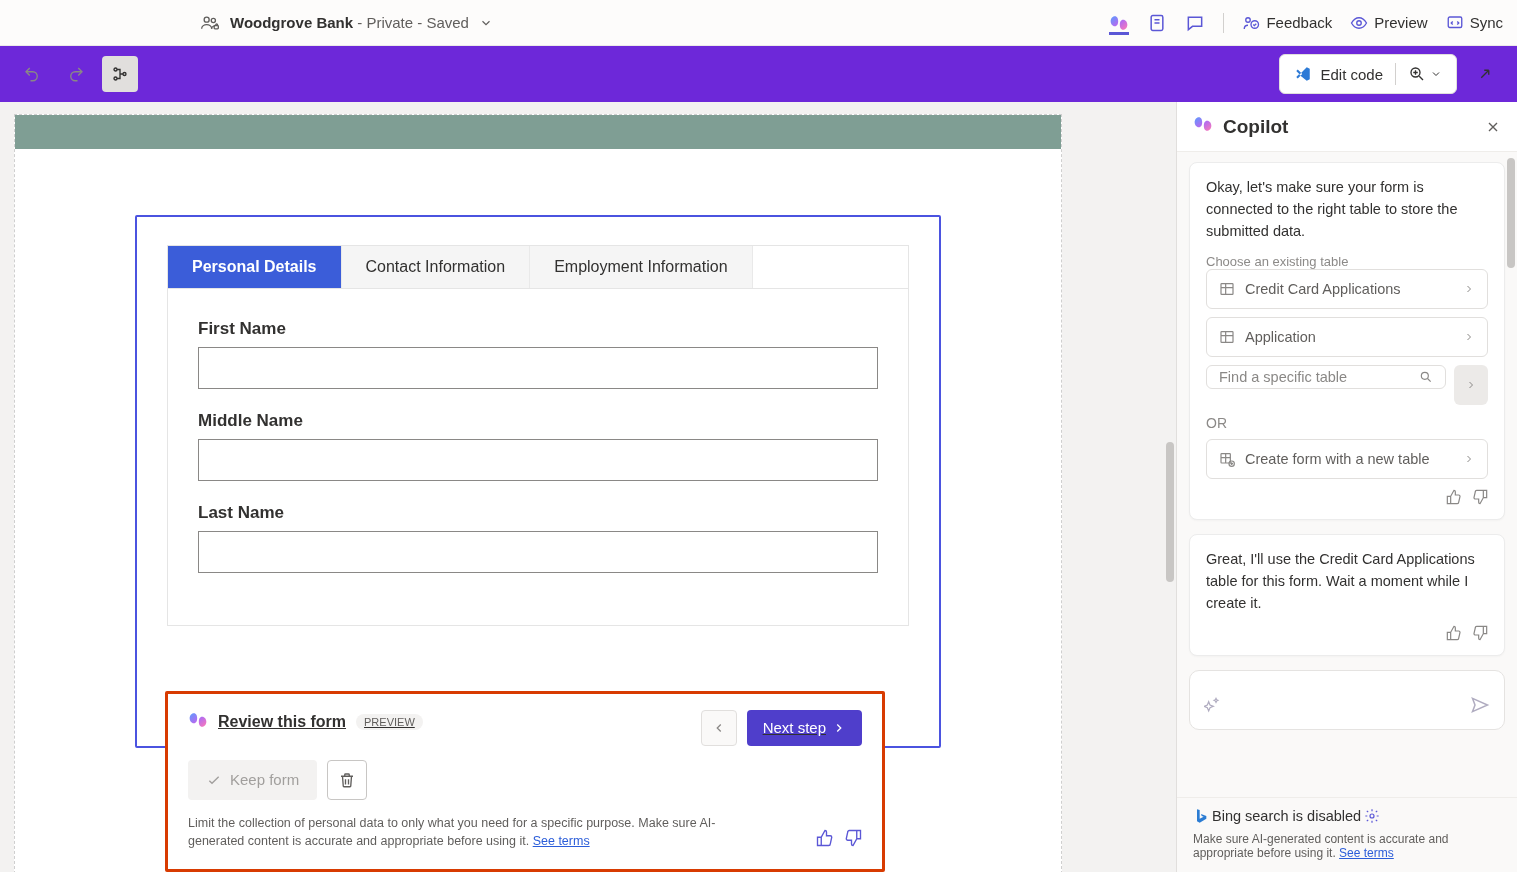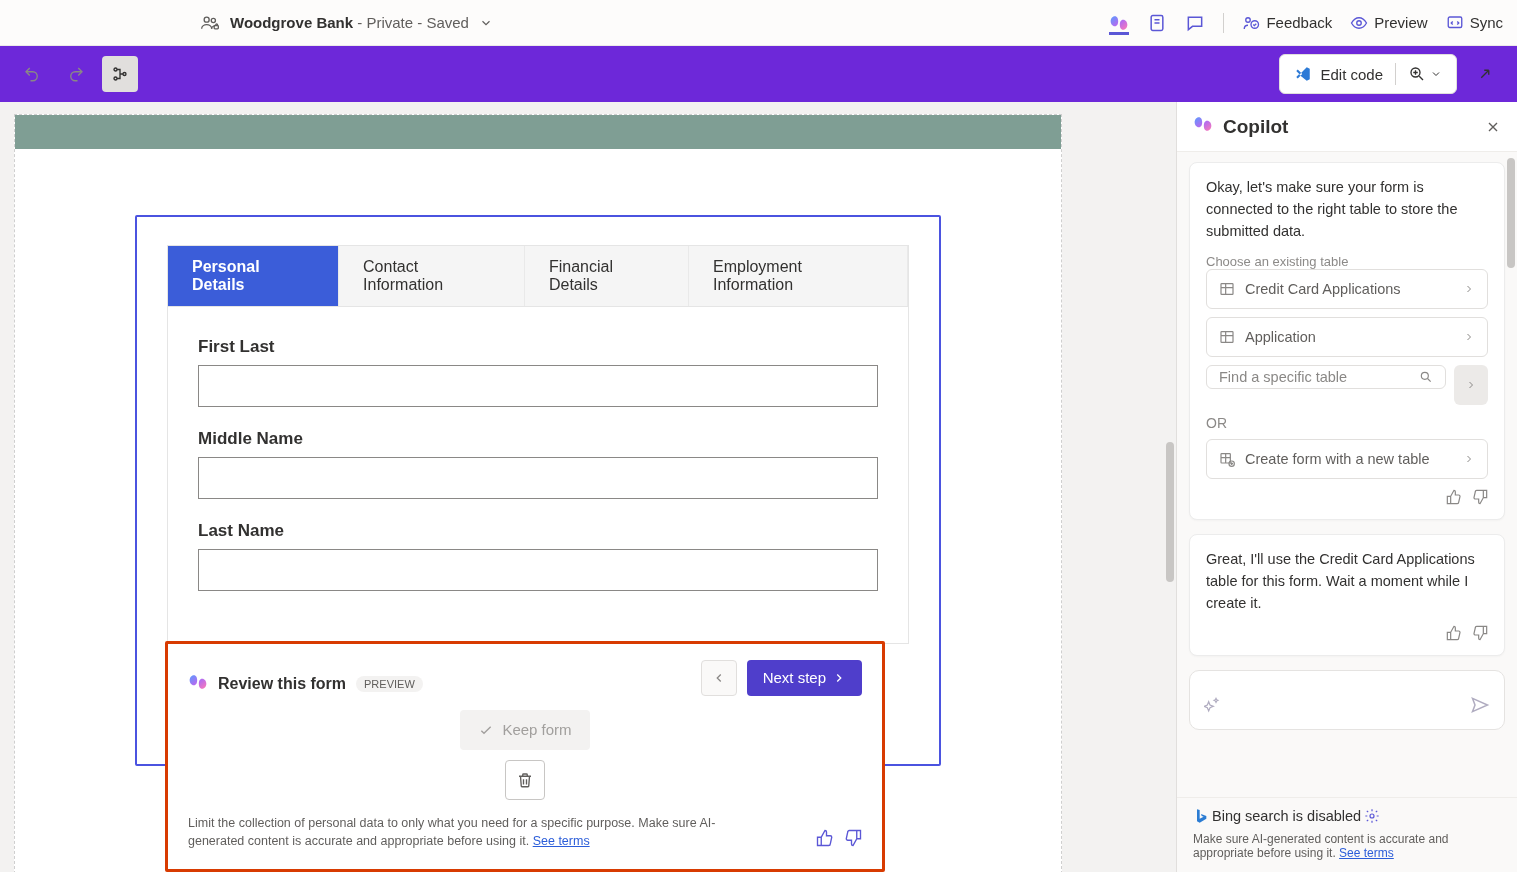--- a/index.html
+++ b/index.html
@@ -50,30 +50,30 @@
   .tab.active { background:#3b5dd9; color:#fff; font-weight:600; }
 
   .fields { border:1px solid #e5e5e5; border-top:none; padding:30px; }
   .field { margin-bottom:22px; }
   .flabel { font-weight:700; font-size:17px; margin-bottom:8px; }
   .finput { width:100%; height:42px; border:1px solid #8a8886; background:#fff; }
 
   
   .review-card { position:absolute; left:165px; bottom:0; width:720px; background:#fff;
                  border:3px solid #d83b01; border-radius:2px; padding:16px 20px 18px 20px; }
-  .review-head { display:flex; align-items:flex-end; justify-content:space-between; }
+  .review-head { display:flex; align-items:flex-start; justify-content:space-between;text-decoration:underline; }
   .rh-left { display:flex; align-items:center; gap:10px; }
   .rh-title { font-weight:600; font-size:16px; }
   .badge { font-size:11px; background:#f3f2f1; padding:2px 8px; border-radius:10px; color:#605e5c; }
   .rh-right { display:flex; align-items:center; gap:10px; }
   .prevbtn { width:36px; height:36px; display:flex; align-items:center; justify-content:center;
              border:1px solid #e1dfdd; background:#faf9f8; border-radius:4px; color:#8a8886; }
   .nextbtn { height:36px; padding:0 16px; display:flex; align-items:center; gap:6px;
              background:#4f3ecb; color:#fff; border-radius:4px; font-size:15px; }
-  .review-actions { display:flex; align-items:center; gap:10px; margin-top:14px;flex-direction:column; }
+  .review-actions { display:flex; align-items:center; gap:10px; margin-top:14px; }
   .keepbtn { display:flex; align-items:center; gap:8px; height:40px; padding:0 18px;
              background:#f3f2f1; color:#a19f9d; border-radius:4px; font-size:15px; }
   .trashbtn { width:40px; height:40px; display:flex; align-items:center; justify-content:center;
               border:1px solid #c8c6c4; border-radius:4px; }
   .review-note { font-size:12.5px; color:#605e5c; margin-top:14px; max-width:560px; line-height:1.5; }
   .review-note a { color:#2b5dd9; text-decoration:underline; }
   .review-feedback { position:absolute; right:20px; bottom:22px; display:flex; gap:10px; color:#5b57d6; }
 
   
   .sidebar { width:341px; border-left:1px solid #e1dfdd; display:flex; flex-direction:column; background:#faf9f8; position:relative; }
@@ -238,26 +238,25 @@
 <div class="main">
   <div class="canvas-area">
     <div class="page">
       <div class="page-banner"></div>
 
       <div class="formwrap">
         <div class="form-outline">
           <div class="tabs">
             <div class="tab active">Personal Details</div>
             <div class="tab">Contact Information</div>
-            <div class="tab">Financial Details</div>
             <div class="tab">Employment Information</div>
           </div>
           <div class="fields">
             <div class="field">
-              <div class="flabel">First Last</div>
+              <div class="flabel">First Name</div>
               <div class="finput"></div>
             </div>
             <div class="field">
               <div class="flabel">Middle Name</div>
               <div class="finput"></div>
             </div>
             <div class="field">
               <div class="flabel">Last Name</div>
               <div class="finput"></div>
             </div>

